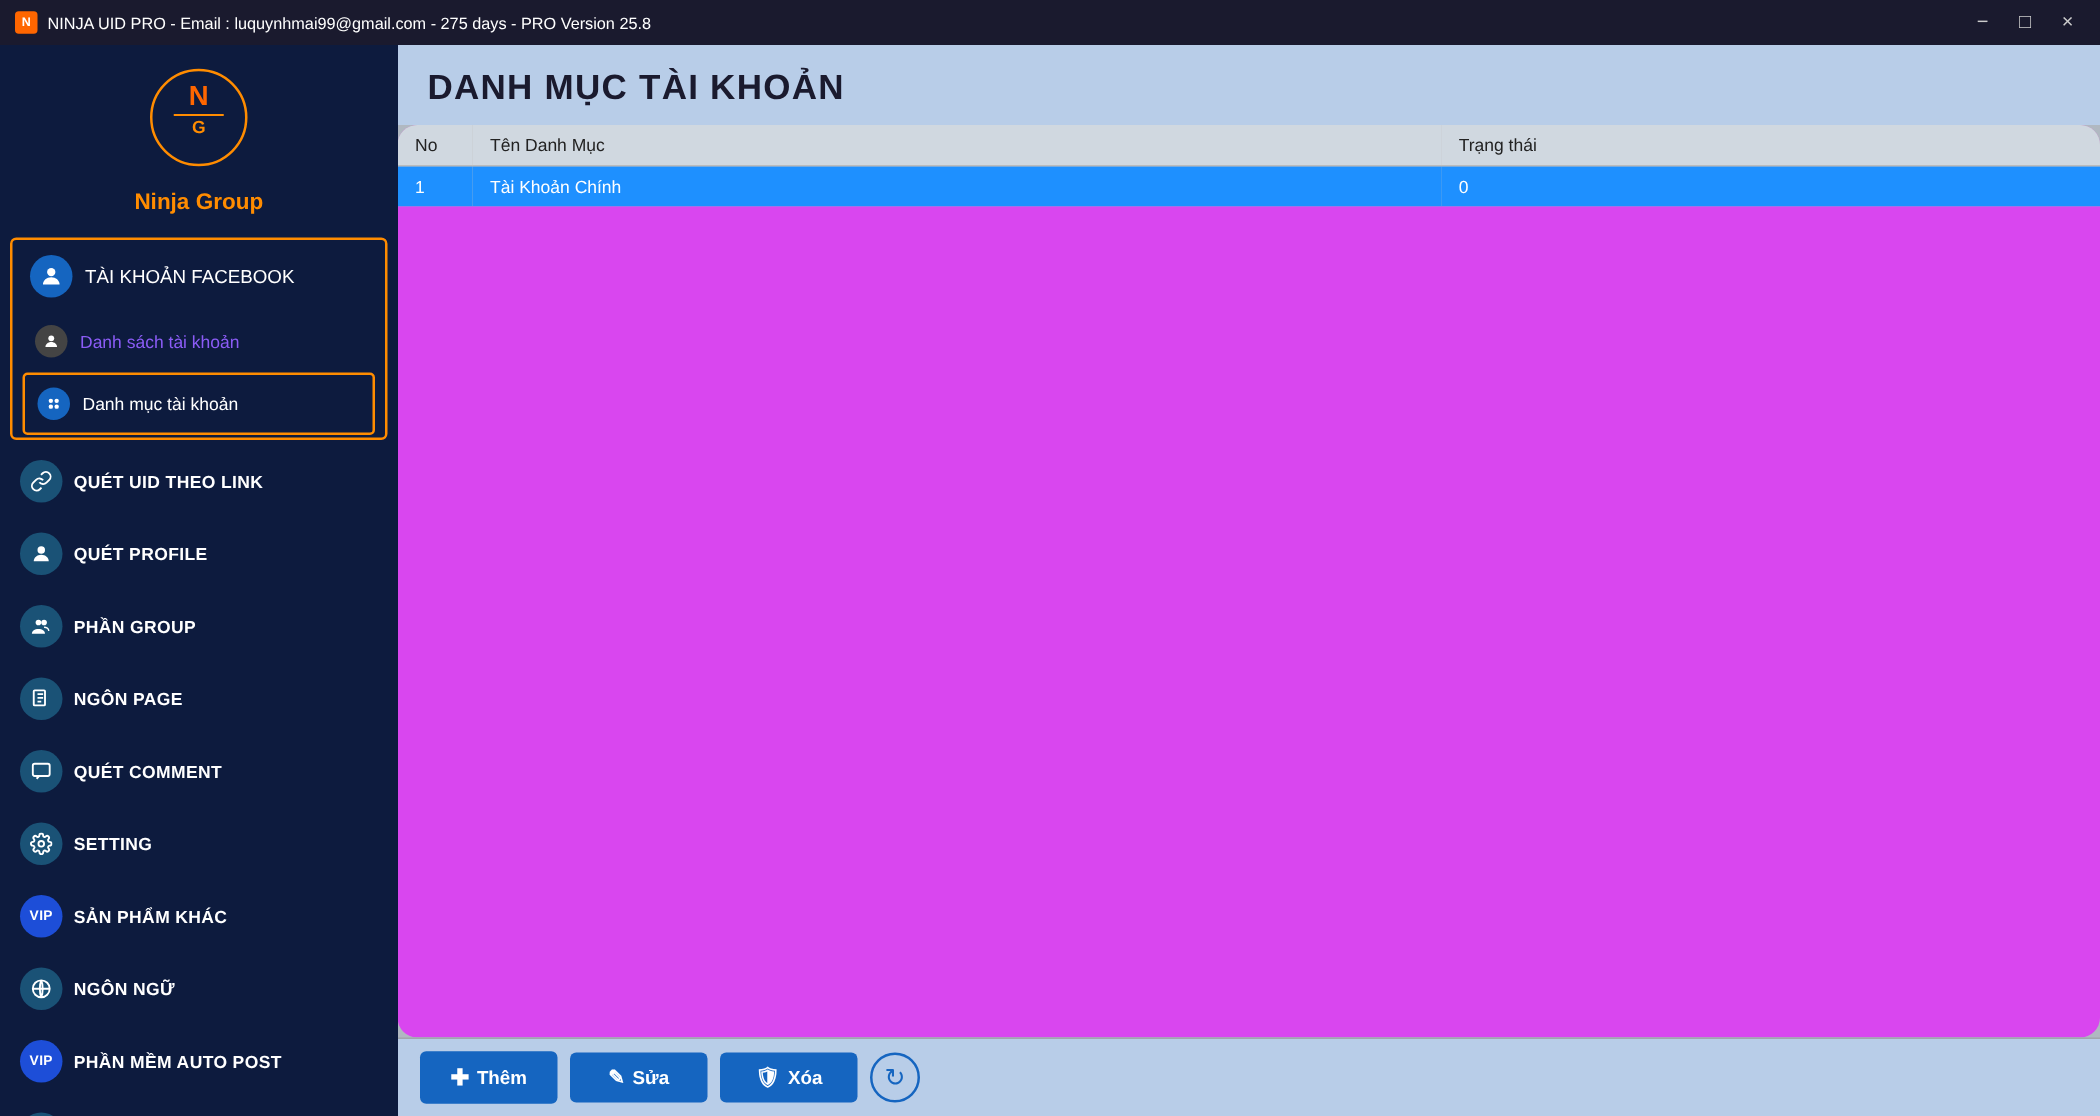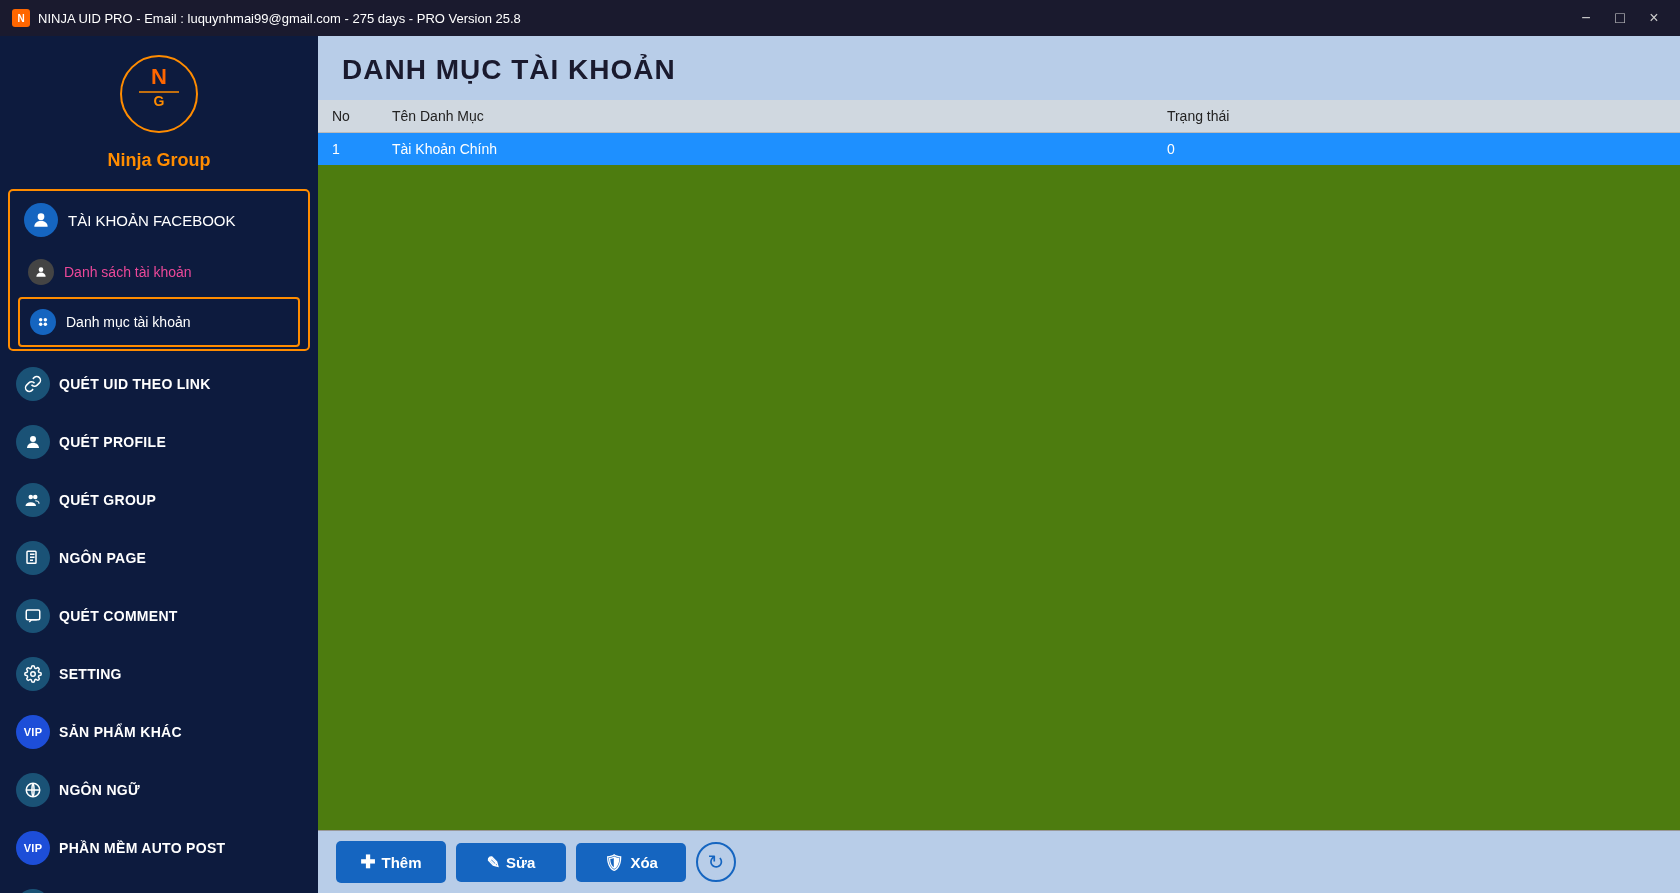--- a/index.html
+++ b/index.html
@@ -85,21 +85,21 @@
       font-weight: normal;
       color: #fff;
       cursor: pointer;
     }
     .sidebar-sub-item {
       display: flex;
       align-items: center;
       gap: 10px;
       padding: 10px 18px;
       font-size: 14px;
-      color: #ec4899;
+      color: #8b5cf6;
       cursor: pointer;
     }
     .sidebar-sub-item.active {
       border: 2px solid #ff8c00;
       border-radius: 4px;
       margin: 2px 8px;
       padding: 10px 10px;
       color: #fff;
     }
 
@@ -140,22 +140,23 @@
     .content-title {
       font-size: 28px;
       font-weight: bold;
       color: #1a1a2e;
       letter-spacing: 1px;
     }
 
     
     .table-container {
       flex: 1;
-      background: #4d7c0f;
+      background: #d946ef;
       overflow: auto;
+      border-radius: 16px;
     }
     table {
       width: 100%;
       border-collapse: collapse;
       background: #c0c0c0;
     }
     thead tr {
       background: #d0d8e0;
     }
     thead th {
@@ -305,21 +306,21 @@
 
     <div class="sidebar-nav-item">
       <div class="nav-icon">
         <svg width="18" height="18" viewBox="0 0 24 24" fill="white">
             <circle cx="9" cy="8" r="3"></circle>
             <circle cx="15" cy="8" r="3"></circle>
             <path d="M2 20c0-3 3-5 7-5s7 2 7 5" fill="white"></path>
             <path d="M15 13c2.5 0 5 1.5 5 4" stroke="white" stroke-width="1.5" fill="none"></path>
           </svg>
       </div>
-      <span>QUÉT GROUP</span>
+      <span>PHẦN GROUP</span>
     </div>
 
     <div class="sidebar-nav-item">
       <div class="nav-icon">
         <svg width="18" height="18" viewBox="0 0 24 24" fill="none" stroke="white" stroke-width="2">
             <rect x="4" y="3" width="12" height="16" rx="1"></rect>
             <path d="M8 7h6M8 11h6M8 15h4"></path>
           </svg>
       </div>
       <span>NGÔN PAGE</span>

